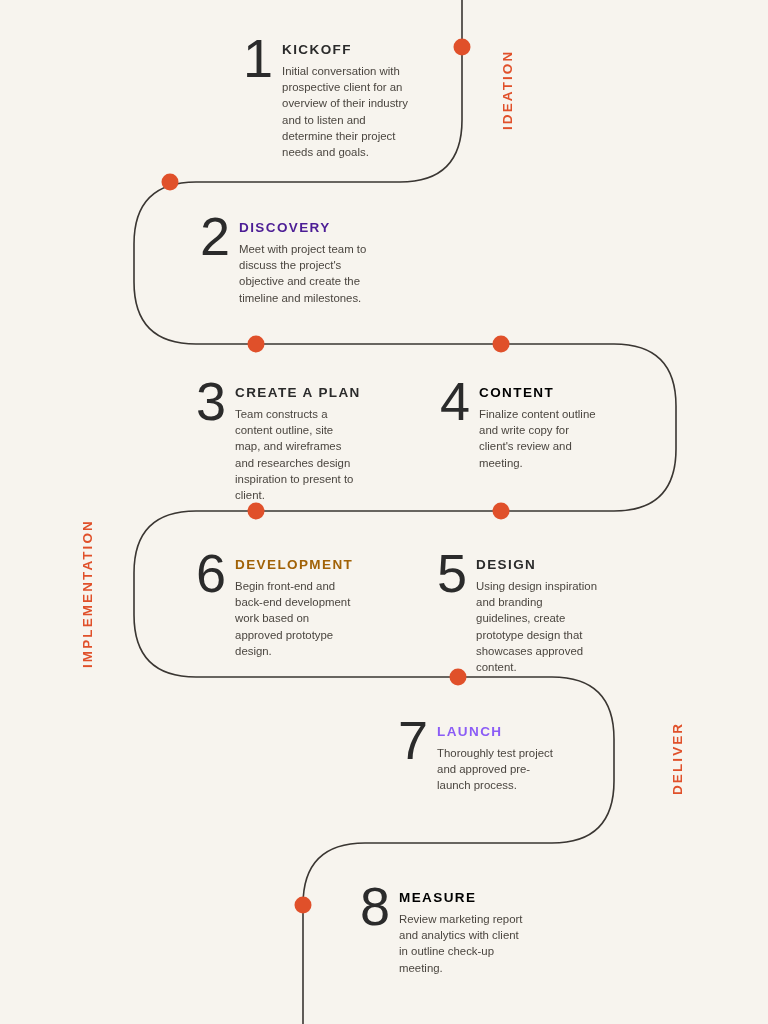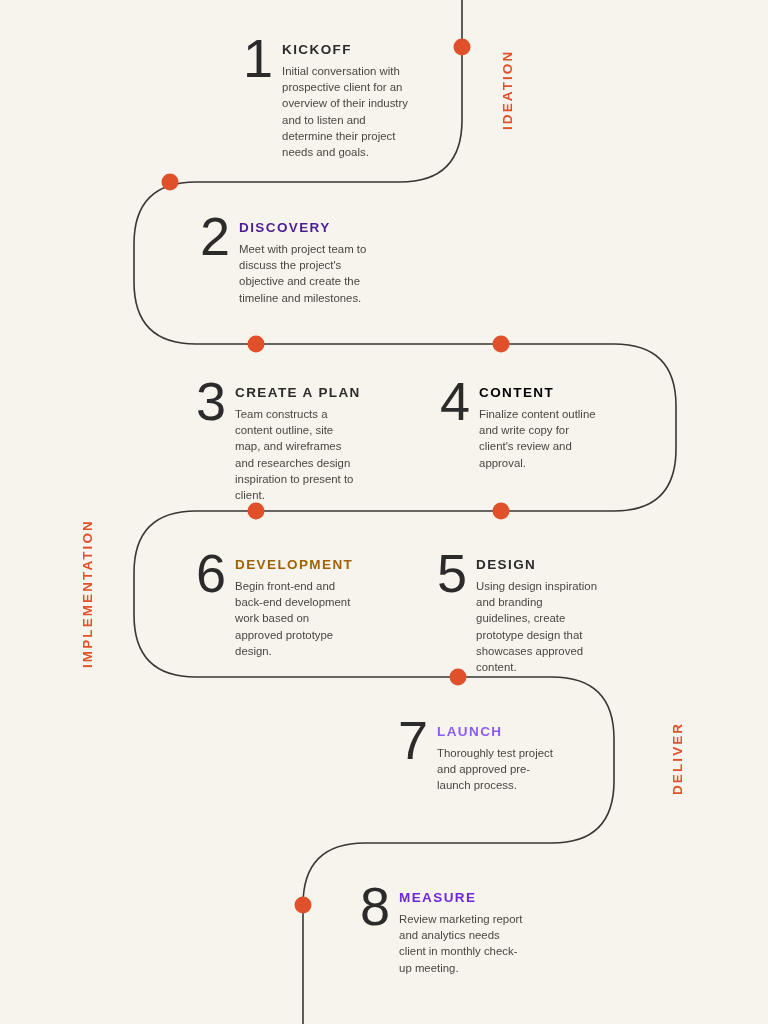--- a/index.html
+++ b/index.html
@@ -141,21 +141,21 @@
     <div class="step-body">
       <p class="step-title" style="color: rgb(43, 43, 43);">CREATE A PLAN</p>
       <p class="step-desc" style="color: rgb(74, 69, 63);">Team constructs a content outline, site map, and wireframes and researches design inspiration to present to client.</p>
     </div>
   </div>
 
   <div class="step" id="step-4">
     <div class="step-number" style="color: rgb(43, 43, 43);">4</div>
     <div class="step-body">
       <p class="step-title" style="color: #000000;">CONTENT</p>
-      <p class="step-desc" style="color: rgb(74, 69, 63);">Finalize content outline and write copy for client's review and approval.</p>
+      <p class="step-desc" style="color: rgb(74, 69, 63);">Finalize content outline and write copy for client's review and meeting.</p>
     </div>
   </div>
 
   <div class="step" id="step-6">
     <div class="step-number" style="color: rgb(43, 43, 43);">6</div>
     <div class="step-body">
       <p class="step-title" style="color: #a16207;">DEVELOPMENT</p>
       <p class="step-desc" style="color: rgb(74, 69, 63);">Begin front-end and back-end development work based on approved prototype design.</p>
     </div>
   </div>
@@ -172,18 +172,18 @@
     <div class="step-number" style="color: rgb(43, 43, 43);">7</div>
     <div class="step-body">
       <p class="step-title" style="color: #8b5cf6;">LAUNCH</p>
       <p class="step-desc" style="color: rgb(74, 69, 63);">Thoroughly test project and approved pre-launch process.</p>
     </div>
   </div>
 
   <div class="step" id="step-8">
     <div class="step-number" style="color: rgb(43, 43, 43);">8</div>
     <div class="step-body">
-      <p class="step-title" style="color: #6d28d9;">MEASURE</p>
-      <p class="step-desc" style="color: rgb(74, 69, 63);">Review marketing report and analytics needs client in monthly check-up meeting.</p>
+      <p class="step-title" style="color: #000000;">MEASURE</p>
+      <p class="step-desc" style="color: rgb(74, 69, 63);">Review marketing report and analytics with client in outline check-up meeting.</p>
     </div>
   </div>
 
 </div>
 
 </body></html>

